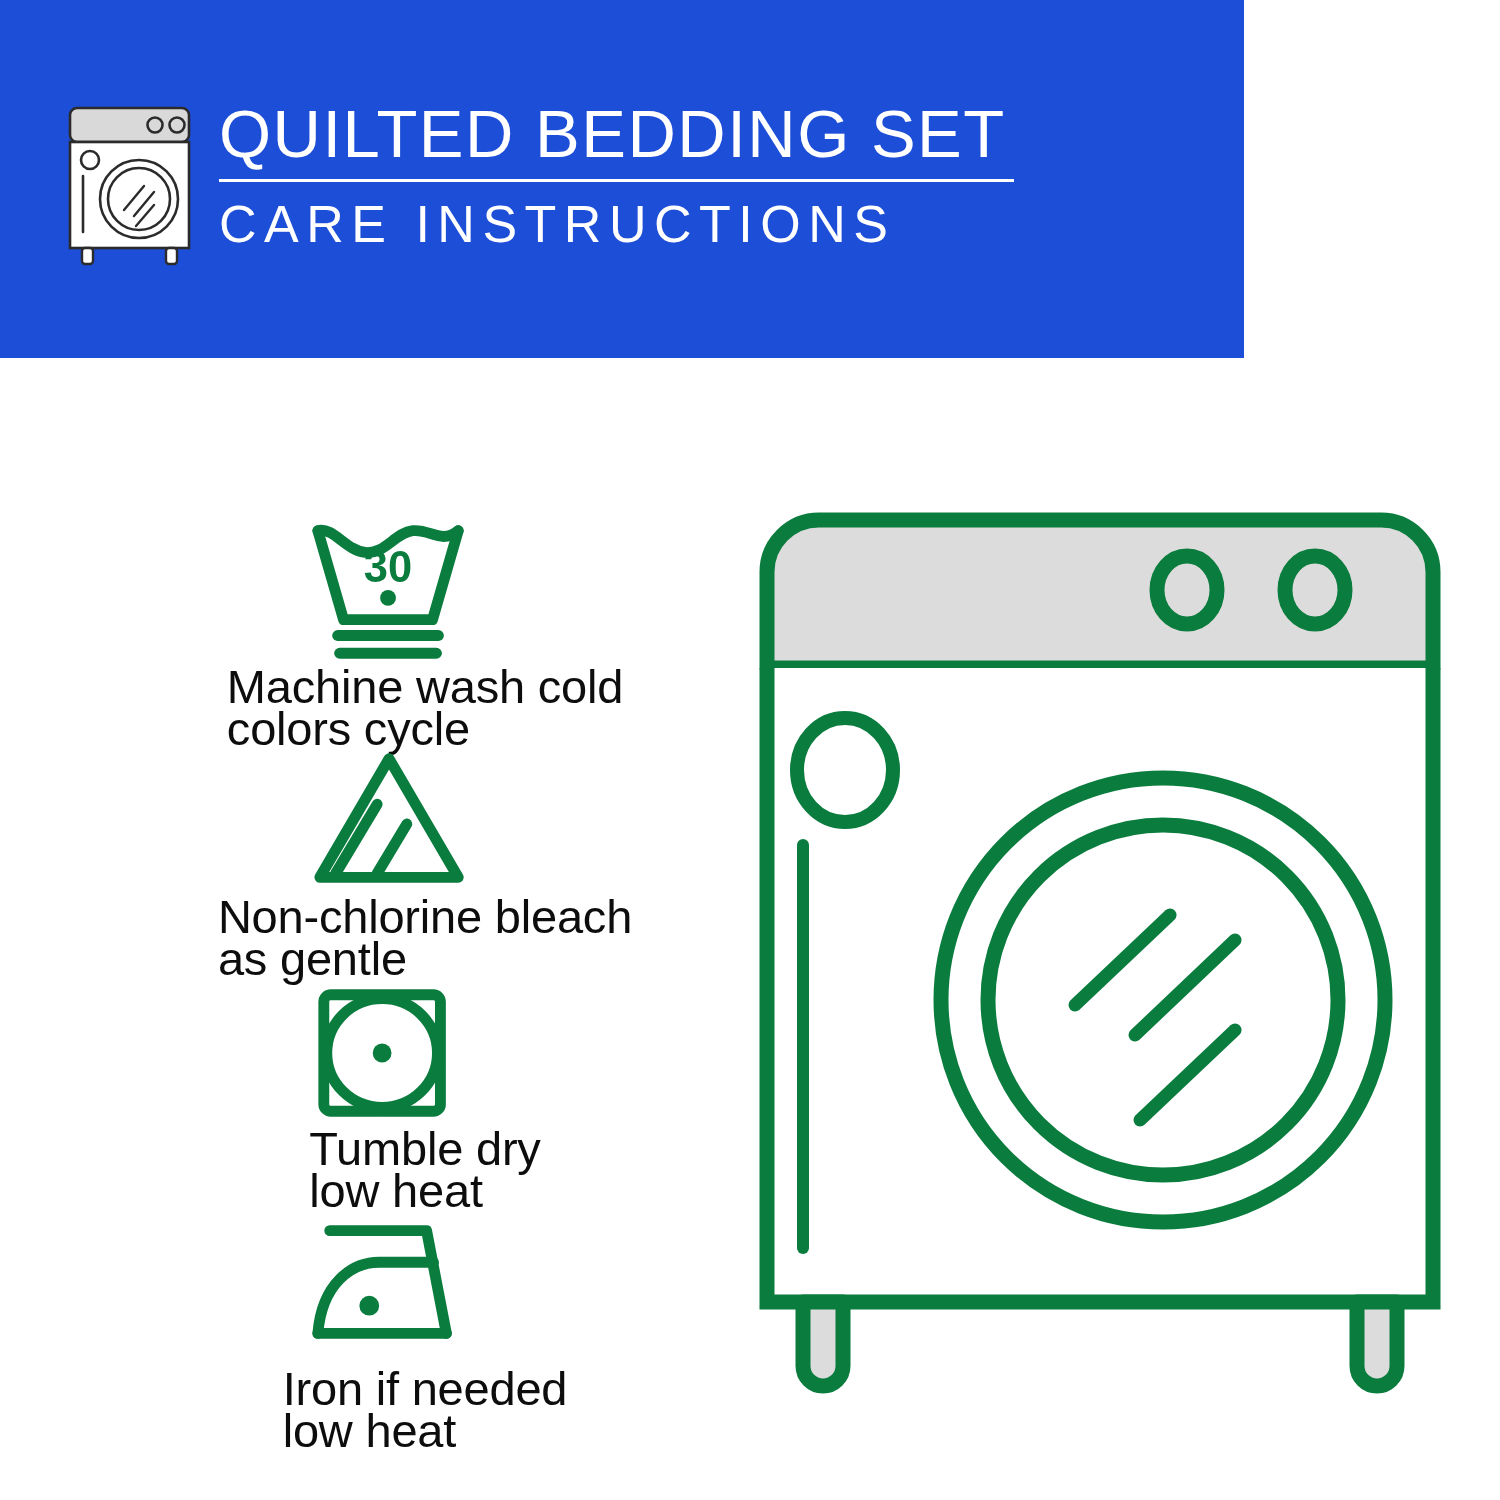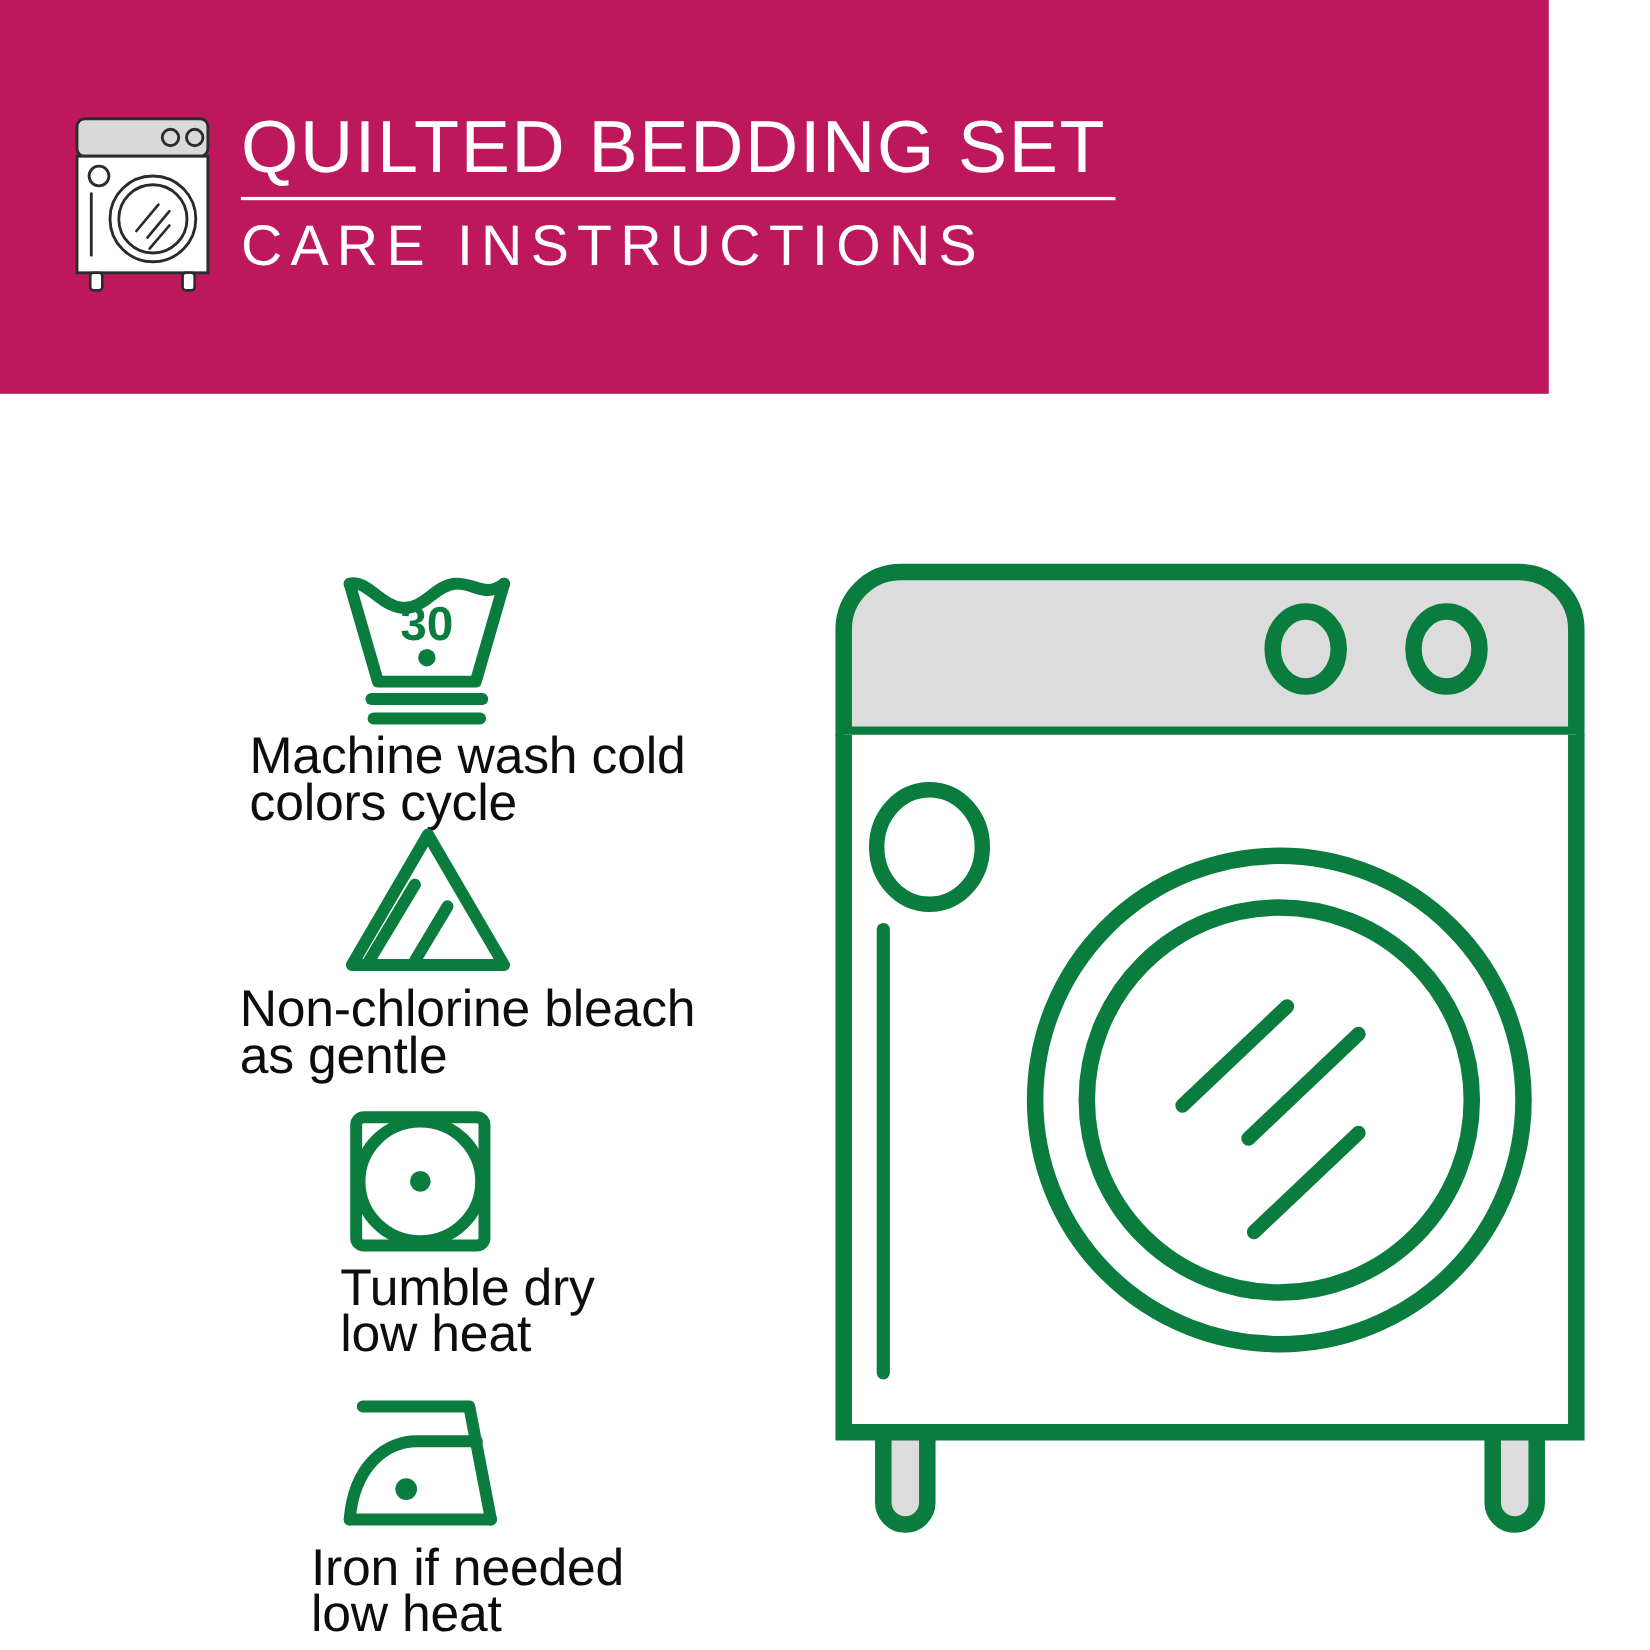--- a/index.html
+++ b/index.html
@@ -18,23 +18,23 @@
     height: 1500px;
     background: #ffffff;
     overflow: hidden;
   }
 
   
   .header-band {
     position: absolute;
     left: 0;
     top: 0;
-    width: 1408px;
+    width: 1244px;
     height: 358px;
-    background: #be185d;
+    background: #1d4ed8;
   }
   .header-inner {
     position: absolute;
     left: 62px;
     top: 98px;
     display: flex;
     align-items: flex-start;
   }
   .header-logo {
     width: 135px;
@@ -106,22 +106,22 @@
     font-size: 47px;
     line-height: 42px;
     color: #0d0d0d;
     font-weight: 400;
     letter-spacing: -0.2px;
   }
   .care-text .ln { display: block; white-space: nowrap; }
 
   #row-0 { top: 158px; }
   #row-1 { top: 388px; }
-  #row-2 { top: 641px; }
-  #row-3 { top: 896px; }
+  #row-2 { top: 620px; }
+  #row-3 { top: 848px; gap: 12px; }
 
   
   .machine-wrap {
     position: absolute;
     left: 745px;
     top: 500px;
     width: 710px;
     height: 920px;
   }
   .machine-wrap svg { display: block; width: 710px; height: 920px; }

